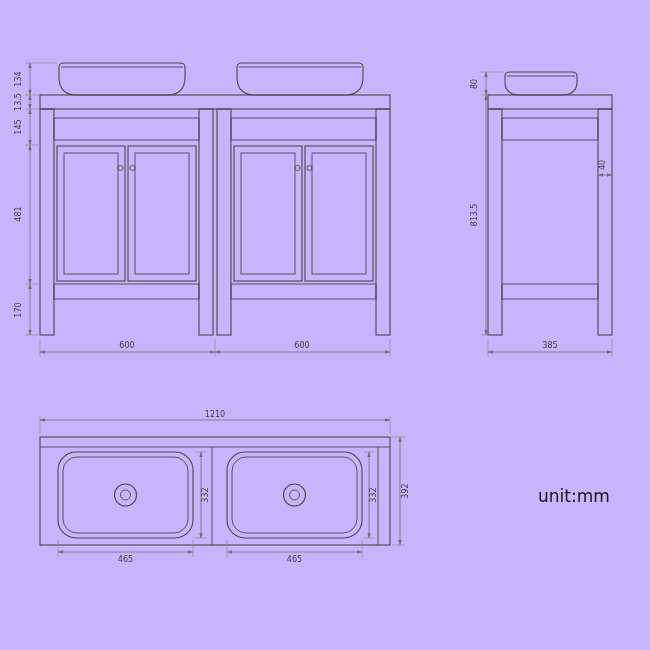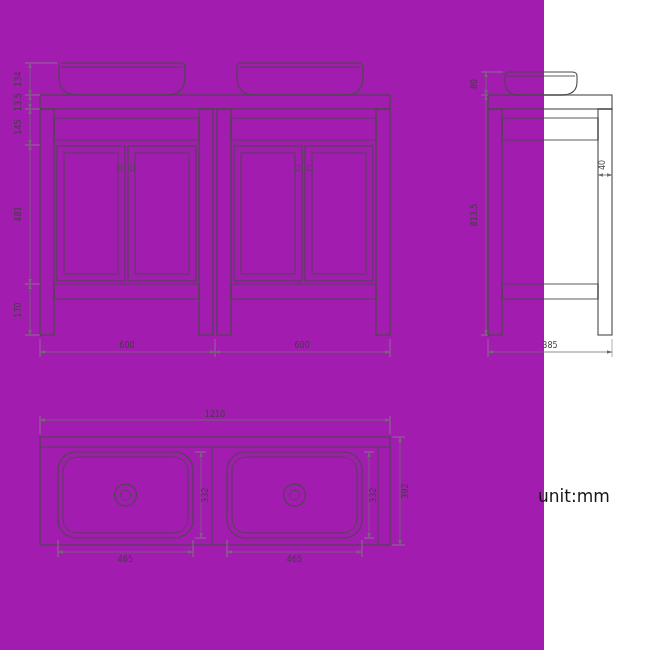--- a/index.html
+++ b/index.html
@@ -1,16 +1,16 @@
 <!DOCTYPE html>
 <html><head>
 <meta charset="utf-8">
 <style>
   html,body{margin:0;padding:0;background:#ffffff;}
-  .stage{width:544px;height:650px;position:relative;background:#a21caf;font-family:"DejaVu Sans",sans-serif;}
+  .stage{width:650px;height:650px;position:relative;background:#c4b5fd;font-family:"DejaVu Sans",sans-serif;}
   svg{display:block;}
   .ol{fill:none;stroke:#4a4a4a;stroke-width:1.1;stroke-linejoin:miter;}
   .thin{fill:none;stroke:#4a4a4a;stroke-width:0.9;}
   .ext{stroke:#8c8c8c;stroke-width:0.7;fill:none;}
   .dim{stroke:#6e6e6e;stroke-width:0.8;fill:none;}
   .lbl{font-size:8px;fill:#3f3f3f;}
   .unit{font-size:17px;fill:#161616;}
 </style>
 </head>
 <body>

